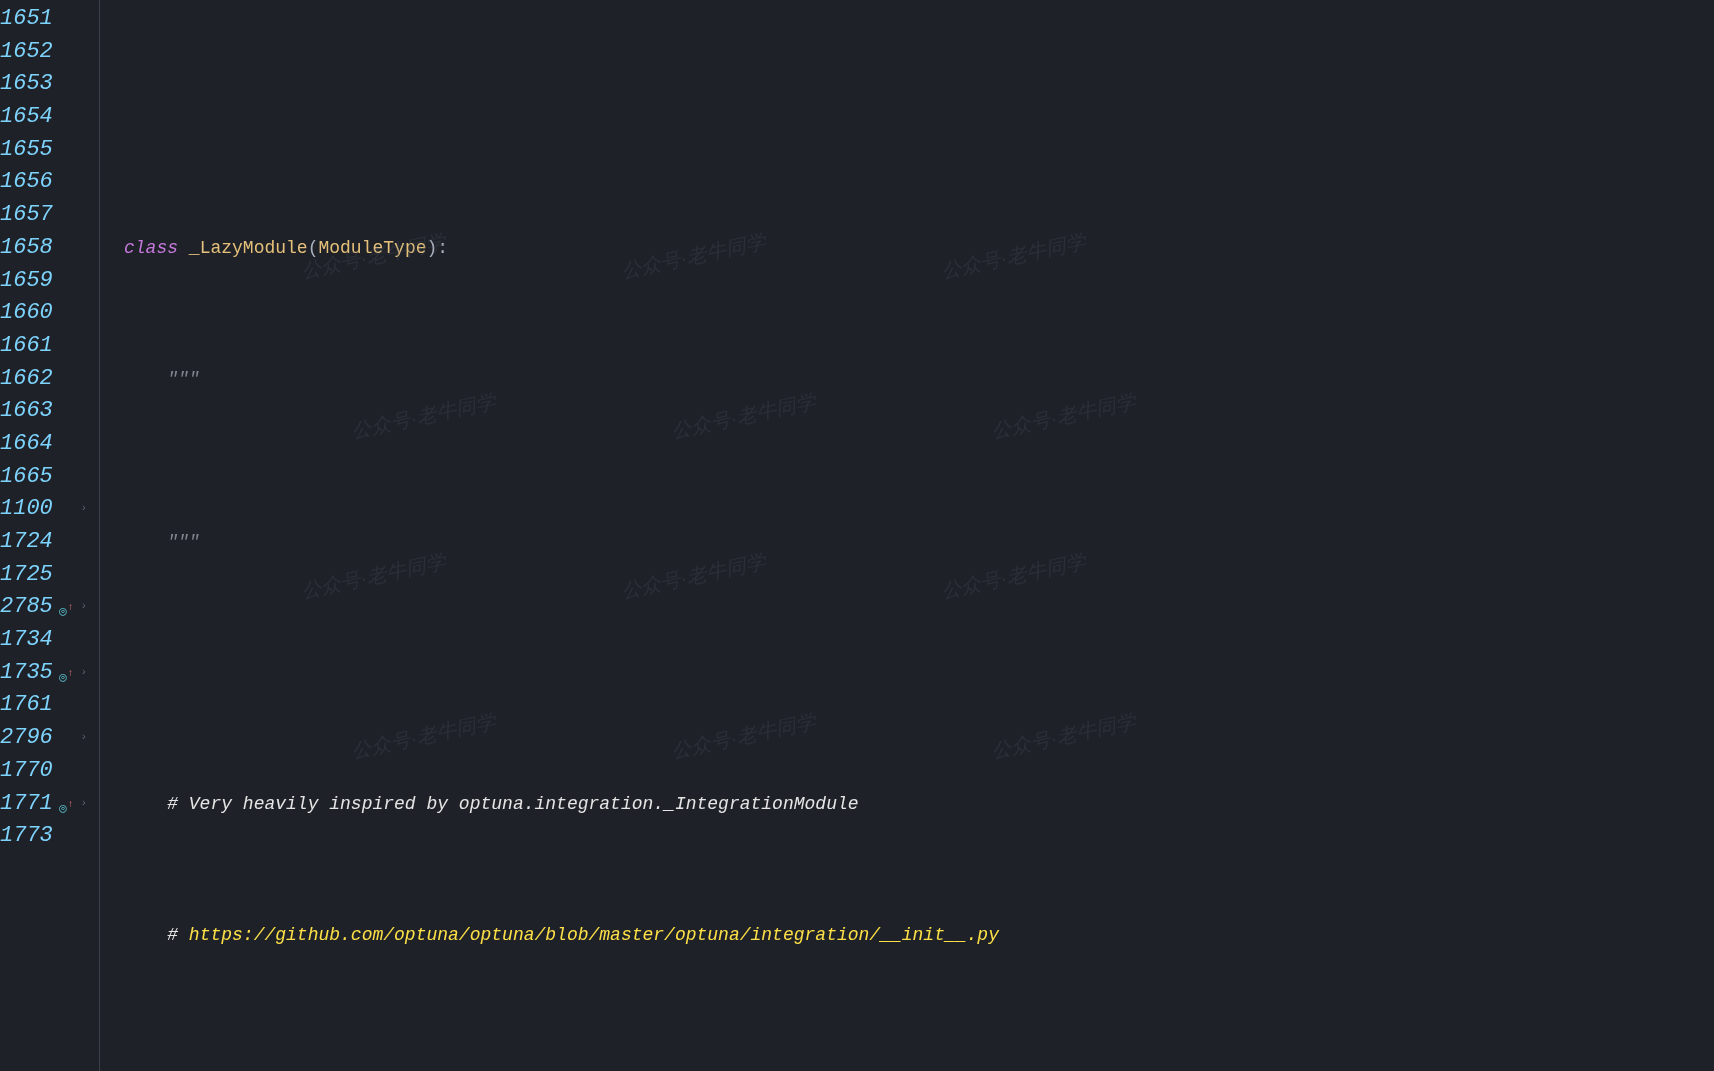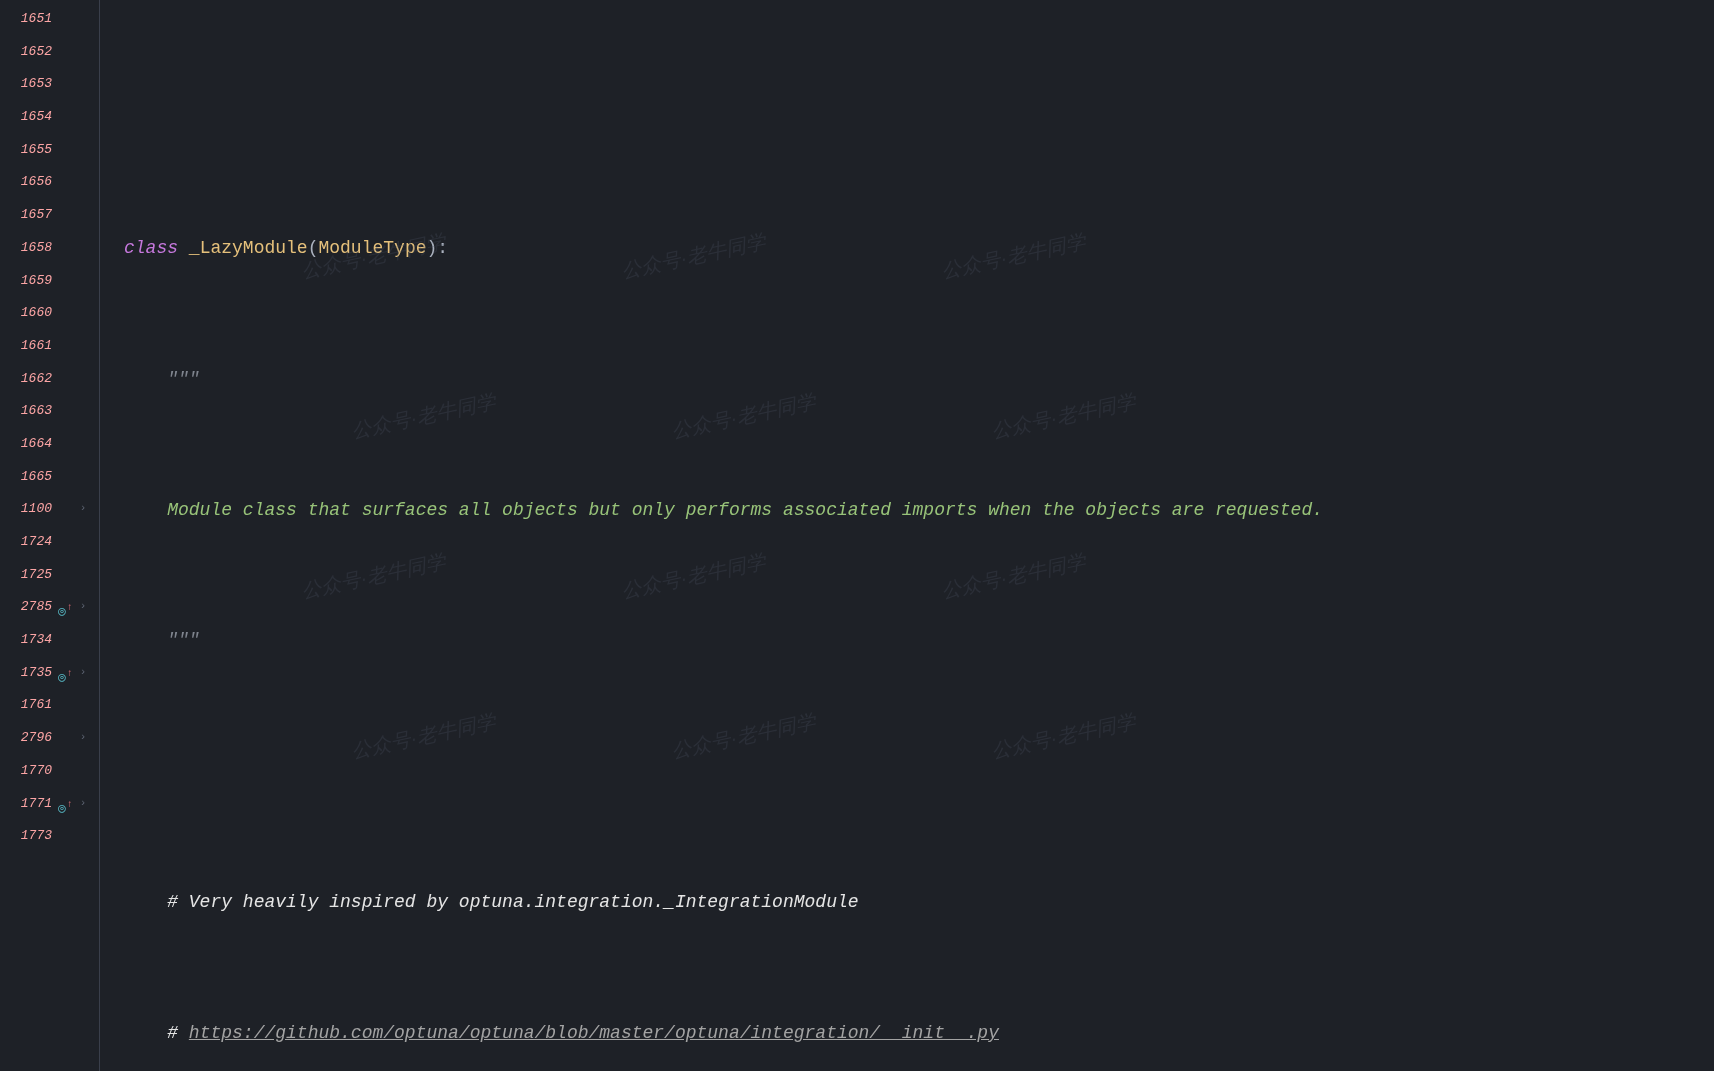--- a/index.html
+++ b/index.html
@@ -29,23 +29,23 @@
     padding-right: 8px;
     user-select: none;
     position: relative;
   }
   .gutter-inner {
     display: flex;
   }
   .line-numbers {
     flex: 1;
     text-align: right;
-    color: #fca5a5;
+    color: #7dd3fc;
     font-style: italic;
-    font-size: 13px;
+    font-size: 22px;
     padding-top: 3px;
   }
   .icons-col {
     width: 22px;
     flex-shrink: 0;
     position: relative;
   }
   .fold-col {
     width: 18px;
     flex-shrink: 0;
@@ -76,21 +76,21 @@
     position: relative;
   }
   
   .kw { color: #c678dd; font-style: italic; }
   .cls { color: #e5c07b; }
   .type { color: #e5c07b; margin-top: 29px; }
   .punct { color: #abb2bf; }
   .docq { color: #7f848e; font-style: italic; }
   .doc { color: #98c379; font-style: italic; }
   .comment { color: #e5e5e5; font-style: italic; }
-  .link { color: #a3a3a3; font-style: italic; text-decoration: underline; }
+  .link { color: #fde047; font-style: italic; }
   .fold-btn {
     display: inline-block;
     width: 14px;
     height: 14px;
     color: #5c6370;
     font-size: 11px;
     text-align: center;
     line-height: 14px;
     transform: rotate(0deg);
   }
@@ -224,21 +224,20 @@
     <div class="gutter-border"></div>
   </div>
   <div class="code">
 
     <div class="code-line"></div>
 
     <div class="code-line"><span class="kw">class</span> <span class="cls">_LazyModule</span><span class="punct">(</span><span class="type">ModuleType</span><span class="punct">):</span></div>
 
     <div class="code-line">    <span class="docq">"""</span></div>
 
-    <div class="code-line">    <span class="doc">Module class that surfaces all objects but only performs associated imports when the objects are requested.</span></div>
 
     <div class="code-line">    <span class="docq">"""</span></div>
 
     <div class="code-line"></div>
 
     <div class="code-line">    <span class="comment"># Very heavily inspired by optuna.integration._IntegrationModule</span></div>
 
     <div class="code-line">    <span class="comment"># </span><span class="link">https://github.com/optuna/optuna/blob/master/optuna/integration/__init__.py</span></div>
 
     

